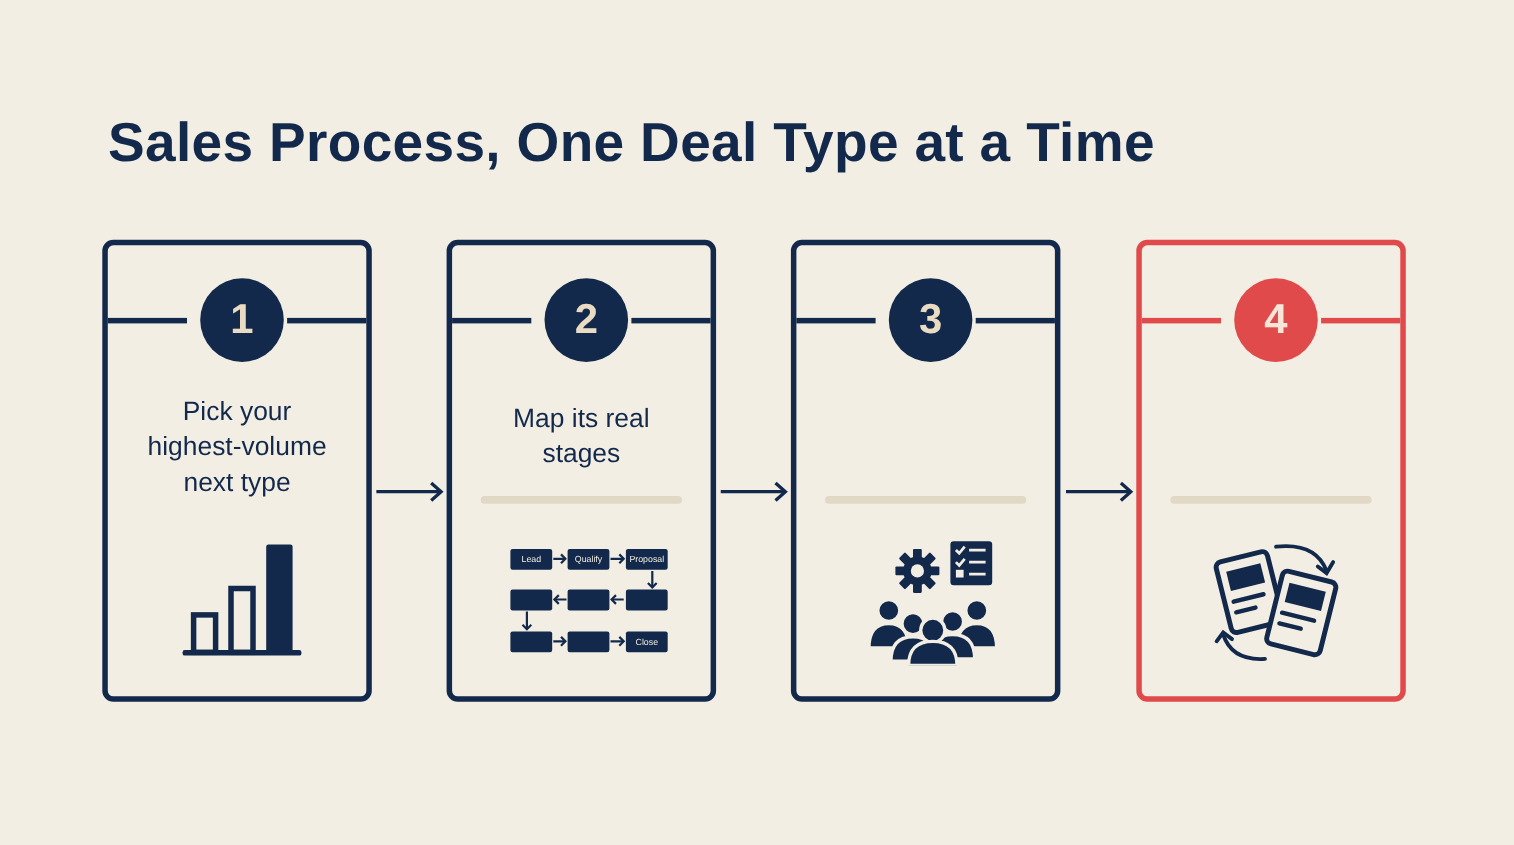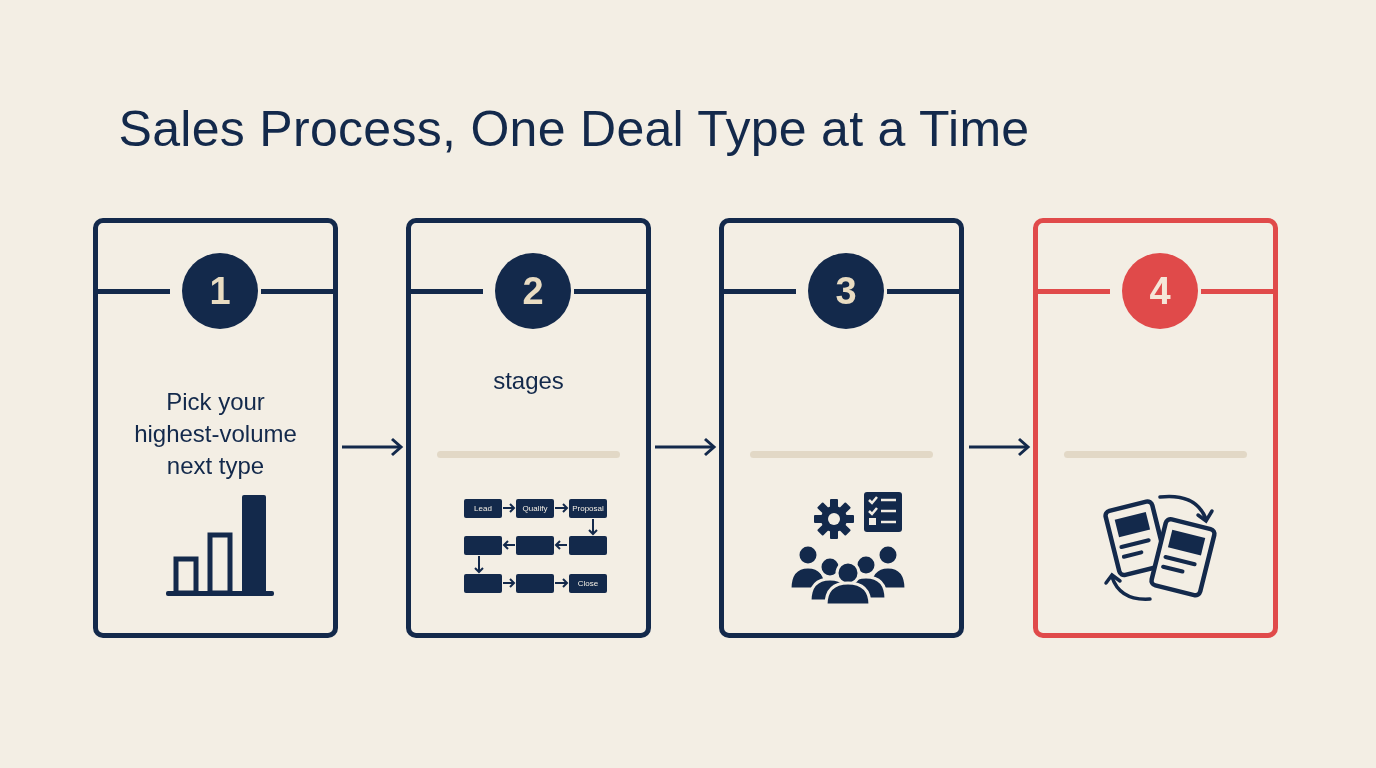--- a/index.html
+++ b/index.html
@@ -5,21 +5,21 @@
     html, body { margin: 0; padding: 0; }
     body {
       width: 1376px; height: 768px; overflow: hidden;
       background: #f3eee4;
       font-family: "Liberation Sans", "DejaVu Sans", sans-serif;
       color: #13294b;
       position: relative;
     }
     .title {
       position: absolute; left: 0; top: 100px; width: 1148px;
-      text-align: center; font-size: 50px; font-weight: 400;
+      text-align: center; font-size: 50px; font-weight: 700;
       color: #13294b; letter-spacing: 0.3px;
     }
     .card {
       position: absolute; top: 218px; width: 245px; height: 420px;
       border: 5px solid #13294b; border-radius: 10px;
       box-sizing: border-box; background: #f3eee4;
     }
     .card.accent { border-color: #e04a4a; }
     .card .hline {
       position: absolute; top: 66px; height: 5px; background: #13294b;
@@ -33,21 +33,21 @@
       background: #13294b; color: #e9dcc2;
       font-size: 38px; font-weight: 700;
       display: flex; align-items: center; justify-content: center;
     }
     .card.accent .badge { background: #e04a4a; color: #f5e6d8; }
     .card .label {
       position: absolute; left: 0; width: 100%; top: 136px;
       text-align: center; font-size: 24px; line-height: 32px;
       color: #13294b; font-weight: 400;
     }
-    .card .label.c1 { top: 136px; margin-top: 27px; }
+    .card .label.c1 { top: 136px; }
     .card .label.c2 { top: 142px; }
     .card .sep {
       position: absolute; left: 26px; right: 26px; top: 228px;
       height: 7px; border-radius: 4px; background: #e2d8c6;
     }
     .card .icon { position: absolute; }
     .arrow { position: absolute; top: 437px; width: 62px; height: 20px; }
   </style>
 </head>
 <body>
@@ -74,20 +74,21 @@
 <svg class="arrow" style="left:342px;" viewBox="0 0 62 20">
   <line x1="0" y1="10" x2="58" y2="10" stroke="#13294b" stroke-width="3"></line>
   <polyline points="50,2 59,10 50,18" fill="none" stroke="#13294b" stroke-width="3"></polyline>
 </svg>
 
 <div class="card" style="left:406px;">
   <div class="hline l"></div>
   <div class="hline r"></div>
   <div class="badge">2</div>
   <div class="label c2">
+    <div>Map its real</div>
     <div>stages</div>
   </div>
   <div class="sep"></div>
   <svg class="icon" style="left:48px; top:272px;" width="150" height="102" viewBox="0 0 150 102">
     <g fill="#13294b">
       <rect x="5" y="4" width="38" height="19" rx="2"></rect>
       <rect x="57" y="4" width="38" height="19" rx="2"></rect>
       <rect x="110" y="4" width="38" height="19" rx="2"></rect>
       <rect x="5" y="41" width="38" height="19" rx="2"></rect>
       <rect x="57" y="41" width="38" height="19" rx="2"></rect>

